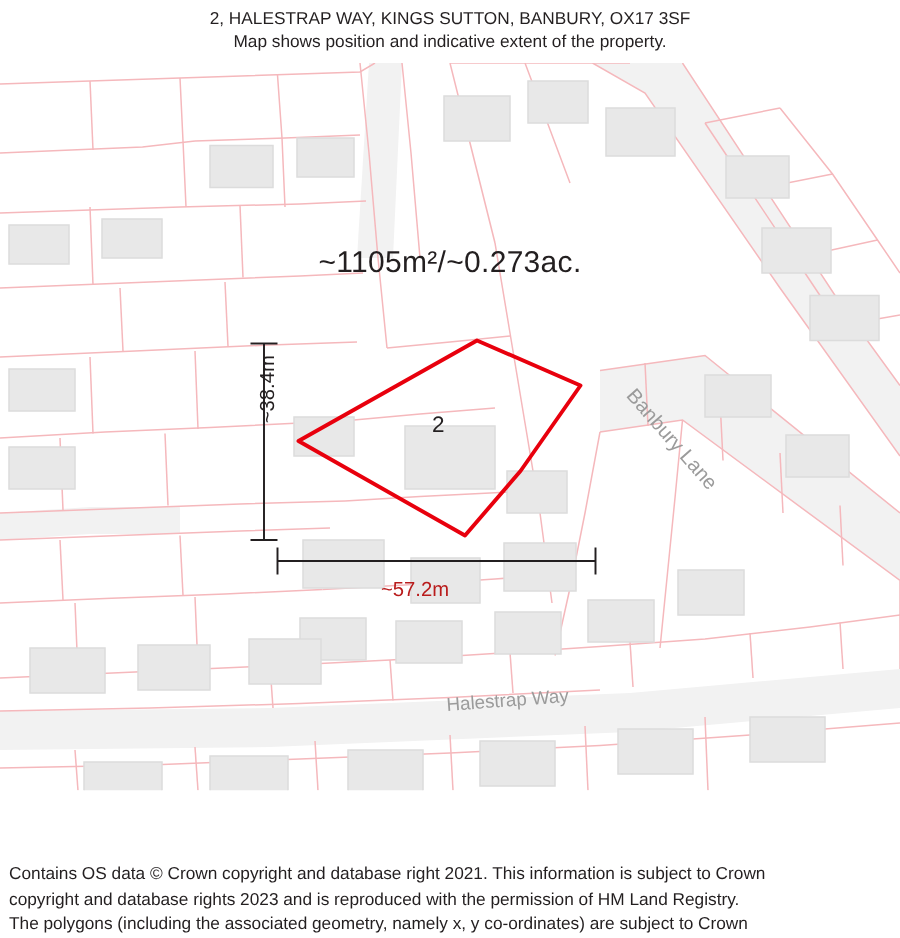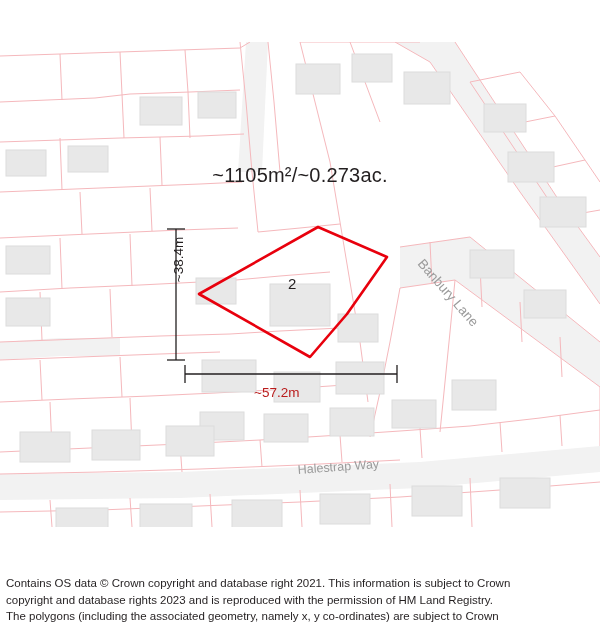--- a/index.html
+++ b/index.html
@@ -100,20 +100,24 @@
     line-height: 16.5px;
     color: #231f20;
     margin-top: 25px;
   }
 </style>
 </head>
 <body>
 
 <div class="page">
 
+  <div class="header">
+    <div class="title">2, HALESTRAP WAY, KINGS SUTTON, BANBURY, OX17 3SF</div>
+    <div class="subtitle">Map shows position and indicative extent of the property.</div>
+  </div>
 
   <div class="map-wrap">
     <svg class="map-svg" width="600" height="485" viewBox="0 0 600 485">
 
       <g>
         <path d="M395 0 L455 0 L560 160 L600 215 L600 262 L520 150 L430 20 Z" fill="#f2f2f2"></path>
         <path d="M400 205 L470 195 L600 300 L600 345 L455 238 L400 246 Z" fill="#f2f2f2"></path>
         <path d="M0 432 L180 430 L420 420 L600 404 L600 430 L420 446 L180 456 L0 458 Z" fill="#f2f2f2"></path>
         <path d="M246 0 L268 0 L262 130 L238 130 Z" fill="#f2f2f2"></path>
         <path d="M0 300 L60 296 L120 296 L120 314 L60 314 L0 318 Z" fill="#f2f2f2"></path>

